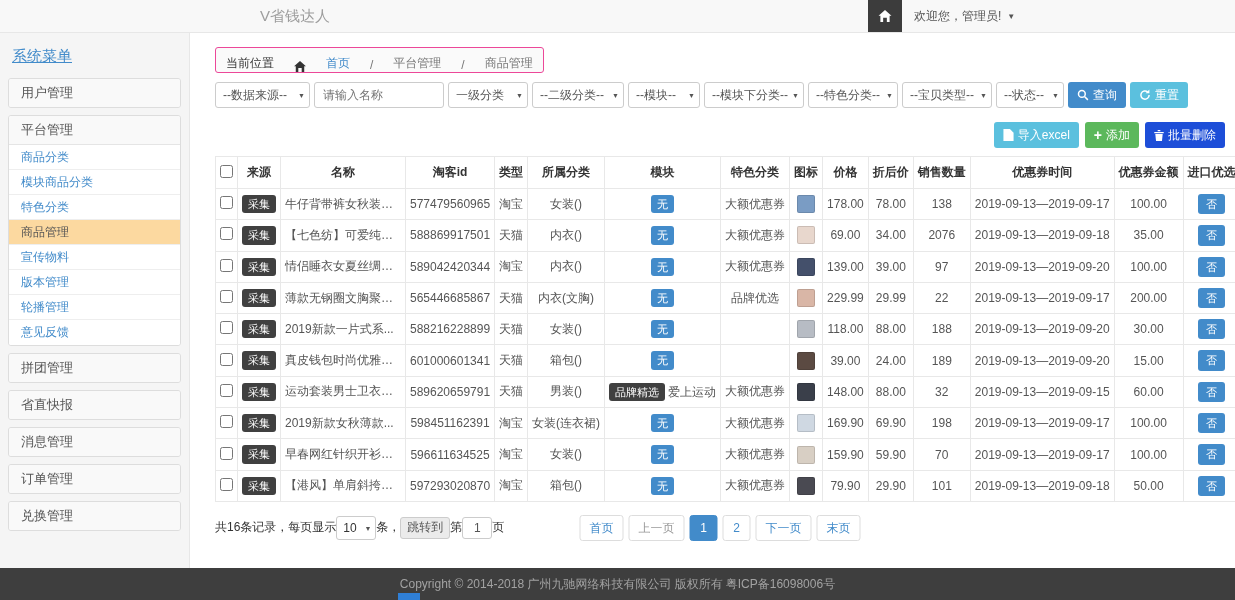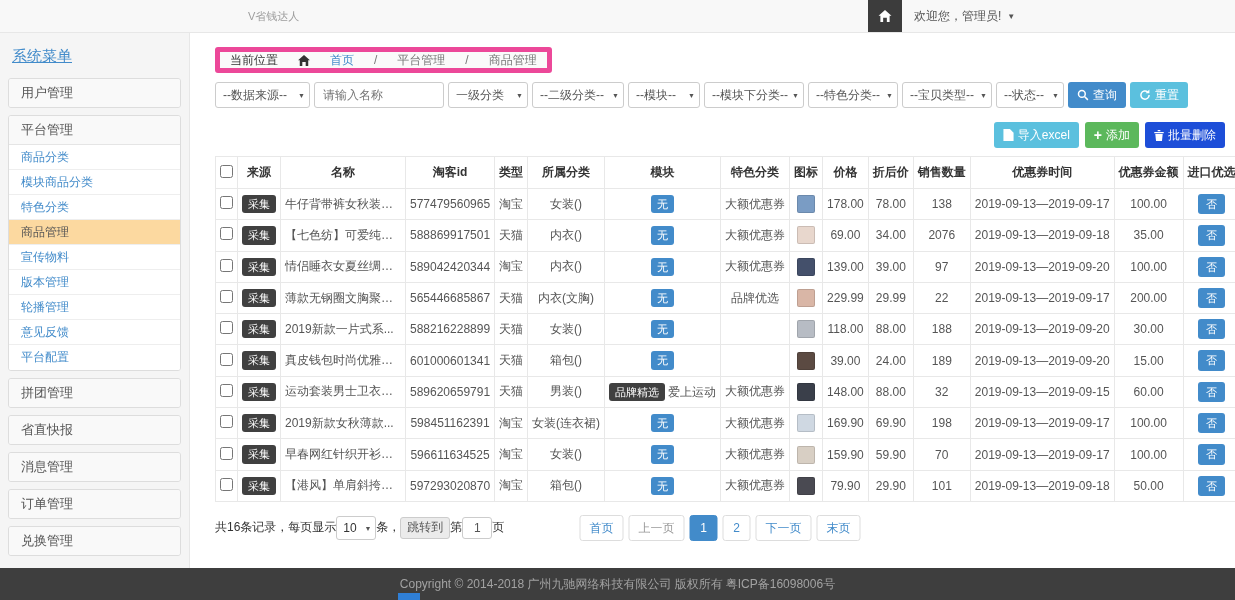--- a/index.html
+++ b/index.html
@@ -3,40 +3,40 @@
 <meta charset="utf-8">
 <style>
   * { margin:0; padding:0; box-sizing:border-box; }
   html,body { width:1235px; height:600px; overflow:hidden; background:#fff;
     font-family:"Liberation Sans","DejaVu Sans",sans-serif; }
   button { font-family:inherit; outline:none; }
   .app { position:relative; width:1235px; height:600px; background:#fff; overflow:hidden; }
 
   
   .topbar { position:absolute; top:0; left:0; right:0; height:33px; background:#f8f8f8; border-bottom:1px solid #e7e7e7; }
-  .brand { position:absolute; left:248px; top:0; line-height:32px; font-size:11px; color:#9d9d9d; }
+  .brand { position:absolute; left:260px; top:0; line-height:32px; font-size:15px; color:#9d9d9d; }
   .topbar-right { position:absolute; left:868px; top:0; height:32px; display:flex; align-items:stretch; }
   .home-btn { width:34px; background:#3c3c3c; display:flex; align-items:center; justify-content:center; cursor:pointer; }
   .welcome { display:flex; align-items:center; gap:6px; padding:0 12px; font-size:12px; color:#555; cursor:pointer; }
   .caret-sm { font-size:8px; color:#555; }
 
   
   .sidebar { position:absolute; top:33px; left:0; width:190px; bottom:32px; background:#f5f5f5; border-right:1px solid #e7e7e7; padding:10px 8px; overflow:hidden; }
   .sidebar-title { color:#428bca; font-size:15px; margin:4px 0 12px 4px;text-decoration:underline; }
   .panel { border:1px solid #ddd; border-radius:3px; background:#fdfdfd; margin-bottom:7px; overflow:hidden; }
   .panel-head { height:28px; line-height:28px; padding-left:12px; font-size:13px; color:#555; background:#f9f9f9; cursor:pointer; }
   .submenu { border-top:1px solid #e5e5e5; background:#fff; }
   .submenu-item { height:25px; line-height:25px; padding-left:12px; font-size:12px; color:#428bca; border-bottom:1px solid #eee; cursor:pointer; white-space:nowrap; }
   .submenu-item:last-child { border-bottom:none; }
   .submenu-item.active { background:#fcd9a0; color:#555; }
 
   
   .content { position:absolute; left:190px; top:33px; right:0; bottom:32px; background:#fff; padding:14px 10px 0 25px; overflow:hidden; }
 
-  .breadcrumb { display:inline-flex; align-items:center; gap:20px; border:5px solid #ec4899; background:#fafafa; border-radius:3px; padding:0 10px; height:26px; font-size:12px; color:#333; }
+  .breadcrumb { display:inline-flex; align-items:flex-end; gap:20px; border:1px solid #ec4899; background:#fafafa; border-radius:3px; padding:0 10px; height:26px; font-size:12px; color:#333; }
   .breadcrumb a { color:#428bca; text-decoration:none; cursor:pointer; }
   .breadcrumb .sep, .breadcrumb .crumb { color:#777; }
 
   .filter-bar { margin-top:9px; display:flex; align-items:center; gap:4px; font-size:12px; }
   .filter-controls { display:flex; align-items:center; gap:4px; }
   .f-select { position:relative; height:26px; border:1px solid #ccc; border-radius:3px; background:#fff; color:#555; display:flex; align-items:center; padding:0 15px 0 7px; cursor:pointer; white-space:nowrap; overflow:hidden; }
   .f-caret { position:absolute; right:4px; top:50%; transform:translateY(-50%); font-size:7px; color:#555; }
   .f-val { overflow:hidden; white-space:nowrap; }
   .f-input { height:26px; border:1px solid #ccc; border-radius:3px; padding:0 8px; font-size:12px; color:#555; }
   [data-name="filter-select-data-source"]{width:95px}
@@ -114,21 +114,20 @@
           <div class="panel-head" data-name="sidebar-group">平台管理</div>
           <div class="submenu" data-name="sidebar-submenu">
             <div class="submenu-item" data-name="sidebar-item">商品分类</div>
             <div class="submenu-item" data-name="sidebar-item">模块商品分类</div>
             <div class="submenu-item" data-name="sidebar-item">特色分类</div>
             <div class="submenu-item active" data-name="sidebar-item">商品管理</div>
             <div class="submenu-item" data-name="sidebar-item">宣传物料</div>
             <div class="submenu-item" data-name="sidebar-item">版本管理</div>
             <div class="submenu-item" data-name="sidebar-item">轮播管理</div>
             <div class="submenu-item" data-name="sidebar-item">意见反馈</div>
-            <div class="submenu-item" data-name="sidebar-item">平台配置</div>
           </div>
         </div>
         <div class="panel" data-name="sidebar-panel">
           <div class="panel-head" data-name="sidebar-group">拼团管理</div>
         </div>
         <div class="panel" data-name="sidebar-panel">
           <div class="panel-head" data-name="sidebar-group">省直快报</div>
         </div>
         <div class="panel" data-name="sidebar-panel">
           <div class="panel-head" data-name="sidebar-group">消息管理</div>

